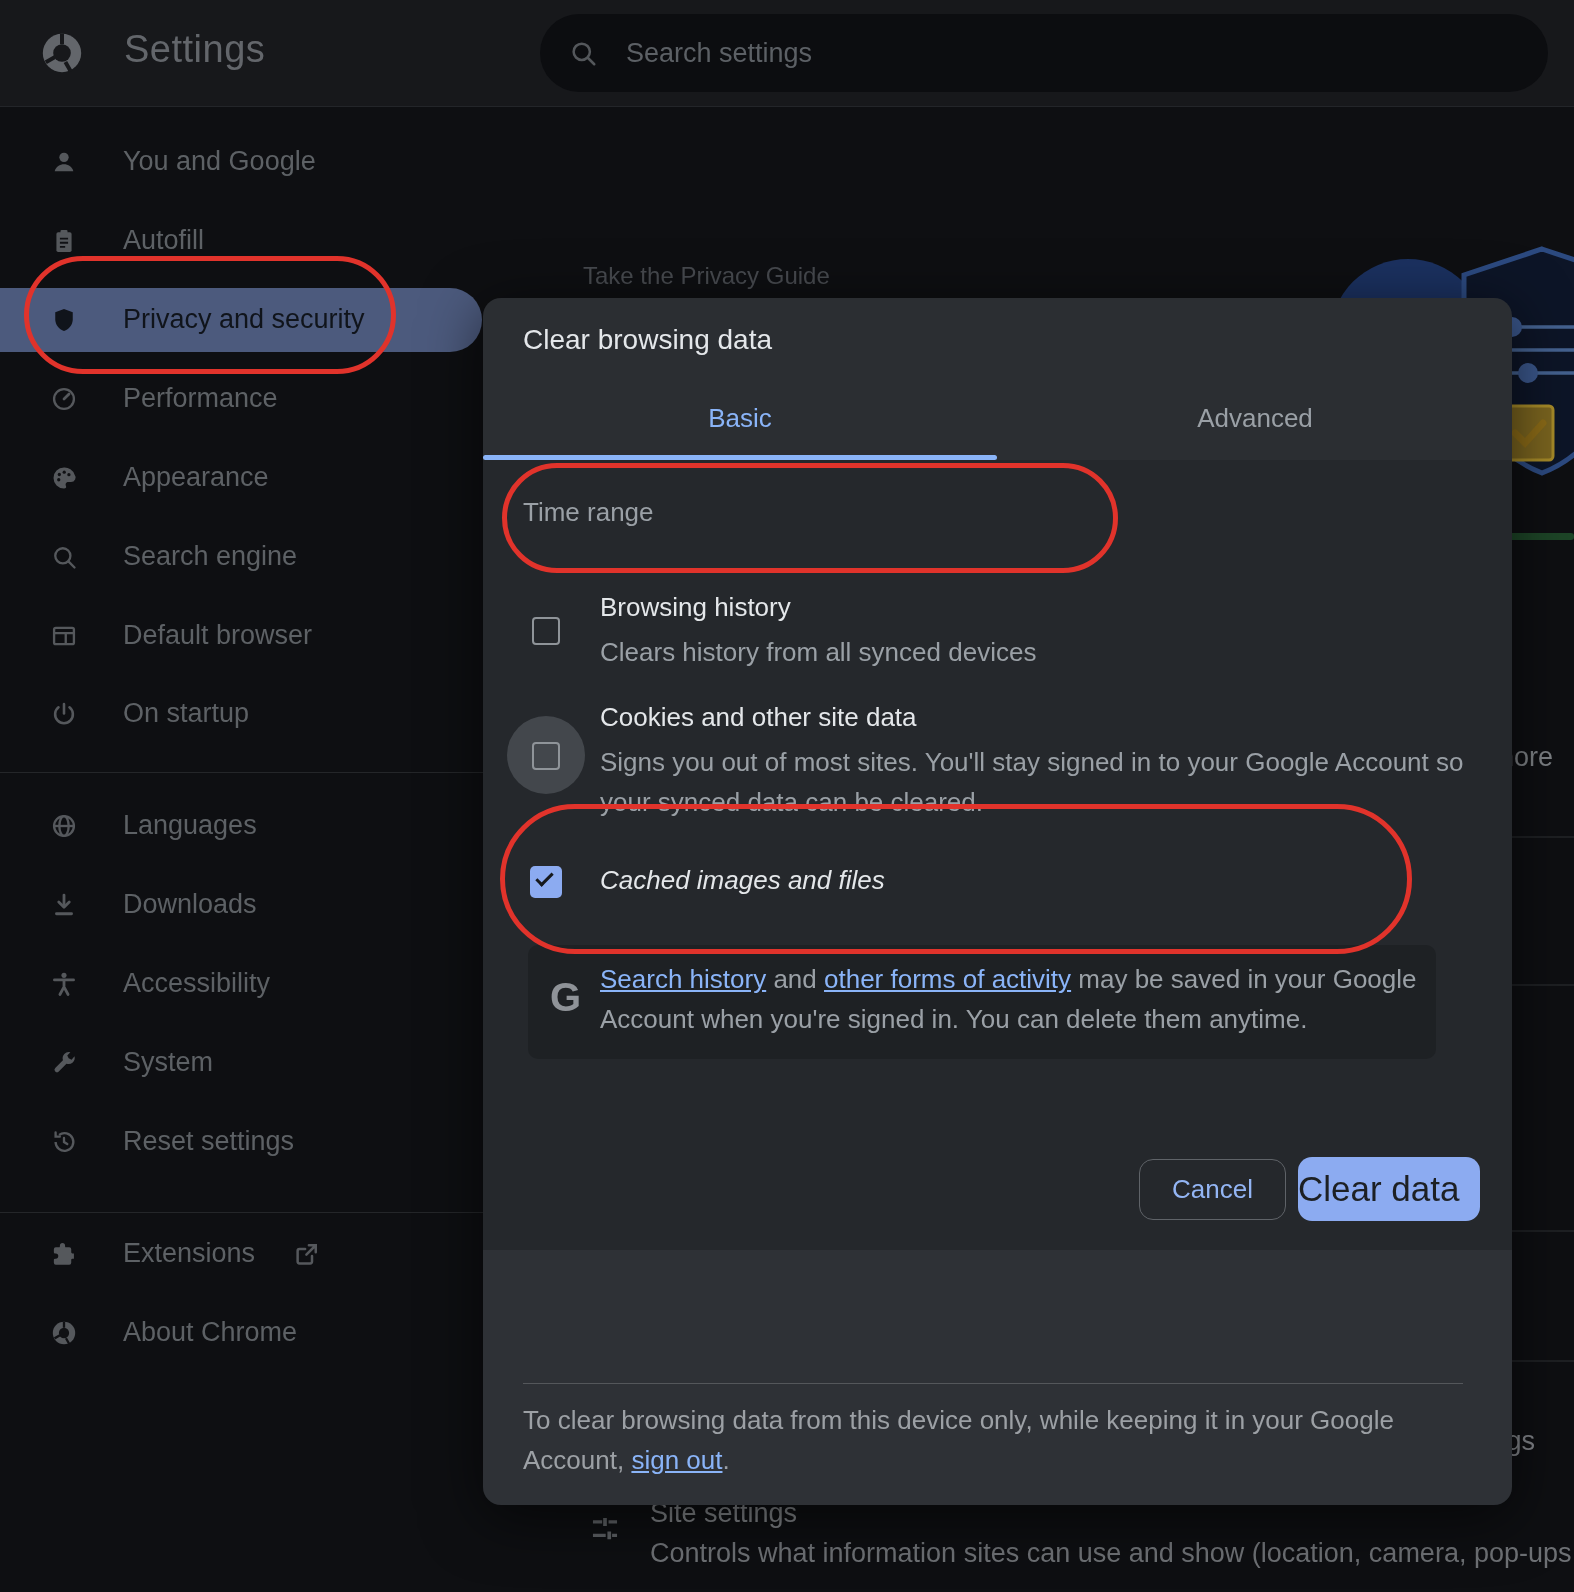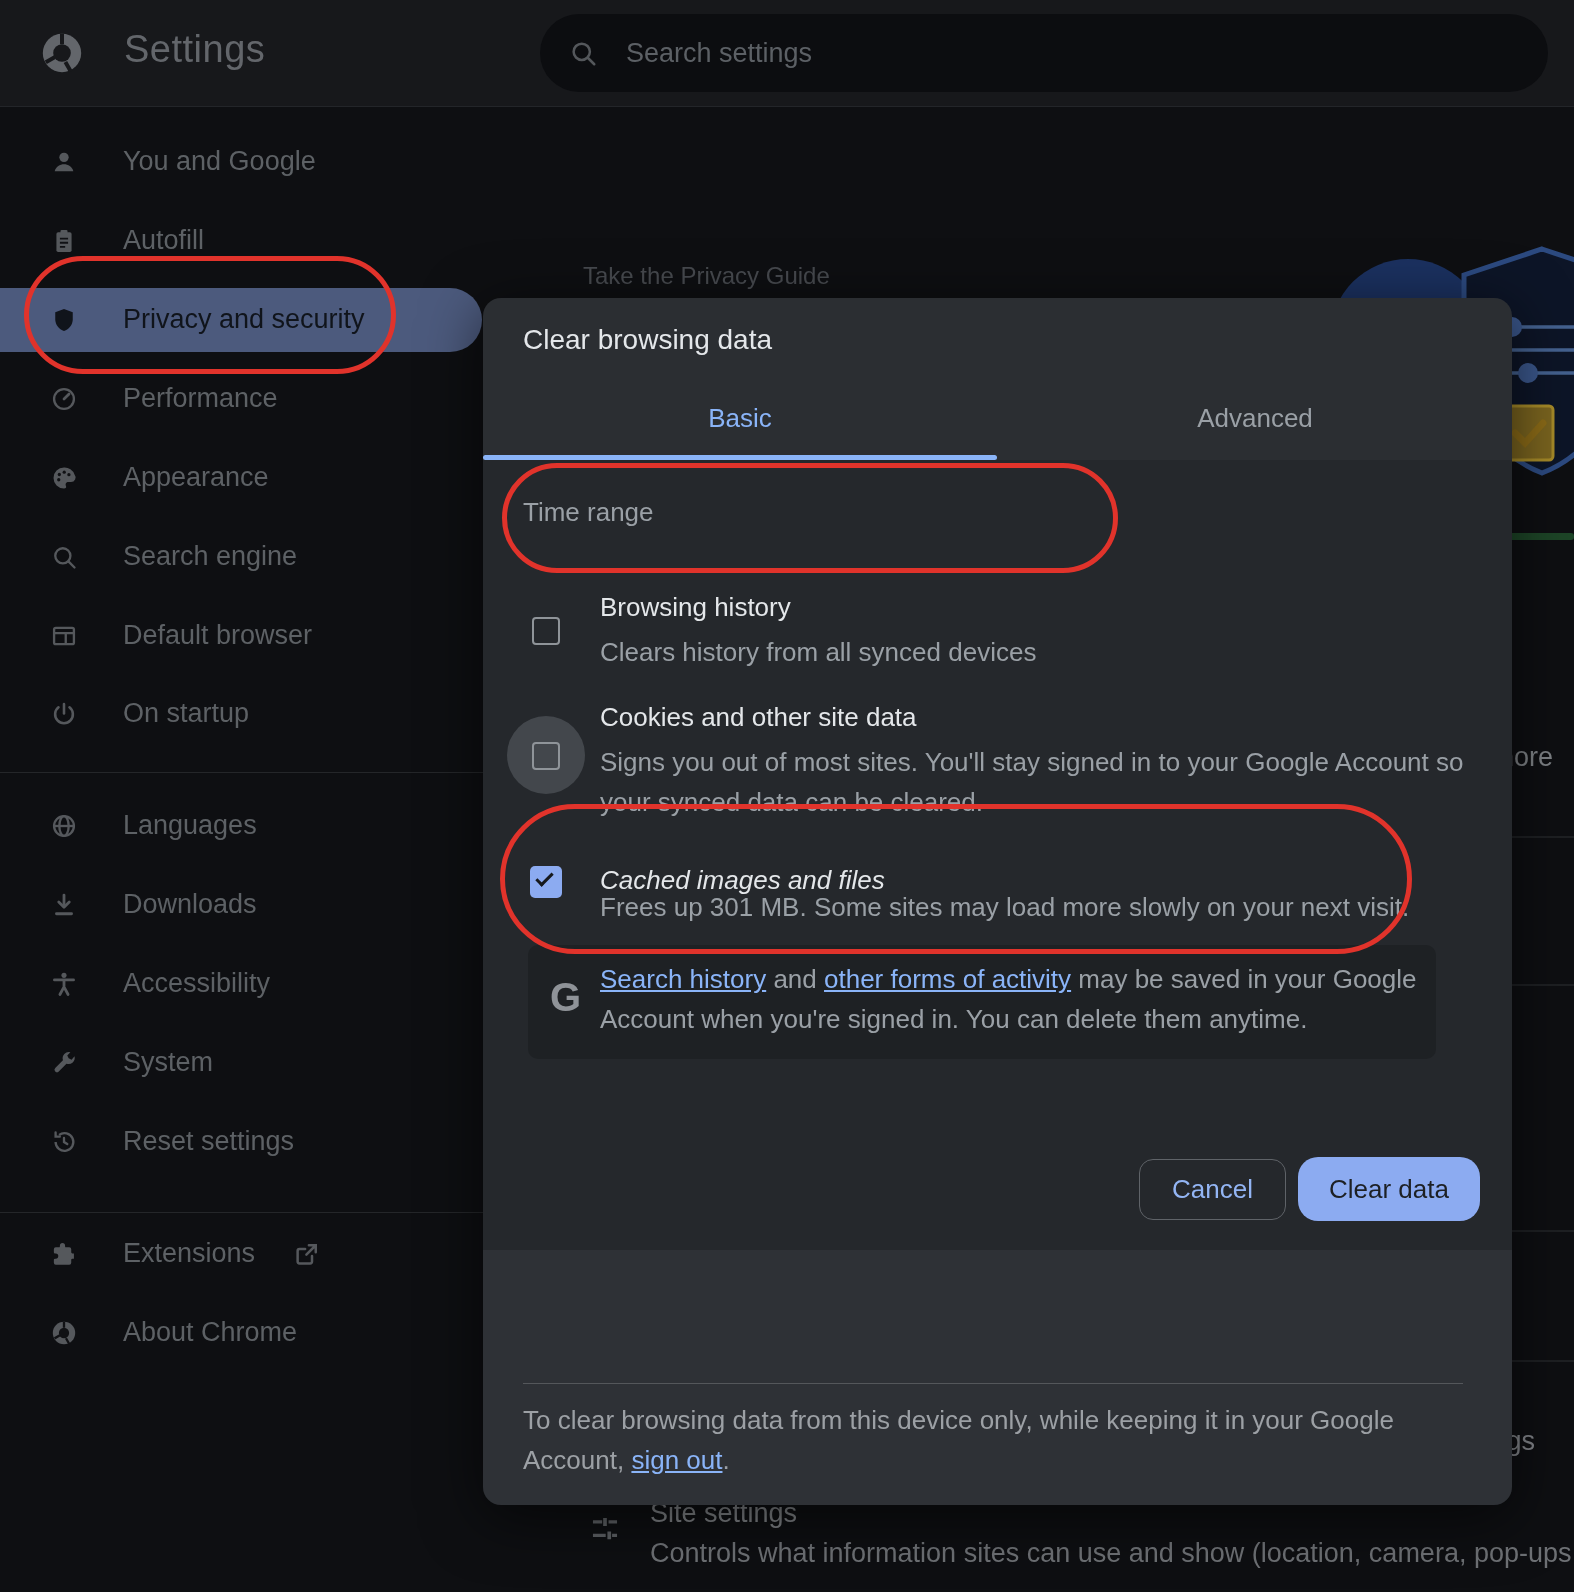--- a/index.html
+++ b/index.html
@@ -69,21 +69,21 @@
   #opt1-title{top:294px;} #opt1-desc{top:334px;white-space:nowrap;}
   #opt2-title{top:404px;} #opt2-desc{top:444px;width:905px;}
   #opt3-title{top:567px;font-style:italic;} #opt3-desc{top:589px;white-space:nowrap;}
 
   #gbox{position:absolute;left:45px;top:647px;width:908px;height:114px;background:#1e2124;border-radius:10px;}
   #g-glyph{position:absolute;left:22px;top:30px;font-size:40px;font-weight:700;color:#8f9398;}
   #gbox-text{position:absolute;left:72px;top:14px;width:840px;font-size:26px;line-height:40px;color:#9aa0a6;}
   .blink{color:#8ab4f8;text-decoration:underline;cursor:pointer;}
 
   #btn-cancel{position:absolute;left:656px;top:861px;width:147px;height:61px;border:1px solid #5f6368;border-radius:14px;background:transparent;color:#93b5f4;font-size:26px;font-weight:500;text-align:center;line-height:59px;cursor:pointer;}
-  #btn-confirm{position:absolute;left:815px;top:859px;width:182px;height:64px;border-radius:20px;background:#8cabf1;color:#1d2024;font-size:26px;font-weight:500;text-align:center;line-height:64px;cursor:pointer;}
+  #btn-confirm{position:absolute;left:815px;top:859px;width:182px;height:64px;border-radius:14px;background:#8cabf1;color:#1d2024;font-size:35px;font-weight:500;text-align:left;line-height:64px;cursor:pointer;}
 
   #foot-divider{position:absolute;left:40px;top:133px;width:940px;height:1px;background:#54575b;}
   #foot-text{position:absolute;left:40px;top:150px;width:930px;font-size:26px;line-height:40px;color:#9ca0a5;}
 
   
   .annot{position:absolute;border:5px solid #e1332b;z-index:20;}
   #annot-privacy{left:24px;top:256px;width:372px;height:118px;border-radius:60px;}
   #annot-timerange{left:502px;top:463px;width:616px;height:110px;border-radius:56px;}
   #annot-cached{left:500px;top:804px;width:912px;height:150px;border-radius:76px;}
 
@@ -313,21 +313,20 @@
 
     <div id="cbx2-halo"></div>
     <div class="cbx" id="cbx2"></div>
     <span class="opt-title" id="opt2-title">Cookies and other site data</span>
     <span class="opt-desc" id="opt2-desc">Signs you out of most sites. You'll stay signed in to your Google Account so your synced data can be cleared.</span>
 
     <div id="cbx3">
         <span class="check"></span>
       </div>
     <span class="opt-title" id="opt3-title">Cached images and files</span>
-    <span class="opt-desc" id="opt3-desc">Frees up 301 MB. Some sites may load more slowly on your next visit.</span>
 
     <div id="gbox">
       <span id="g-glyph">G</span>
       <div id="gbox-text"><span class="blink">Search history</span><span> and </span><span class="blink">other forms of activity</span><span> may be saved in your Google Account when you're signed in. You can delete them anytime.</span></div>
     </div>
 
     <div id="btn-cancel">Cancel</div>
     <div id="btn-confirm">Clear data</div>
 
     <div id="dlg-foot">

